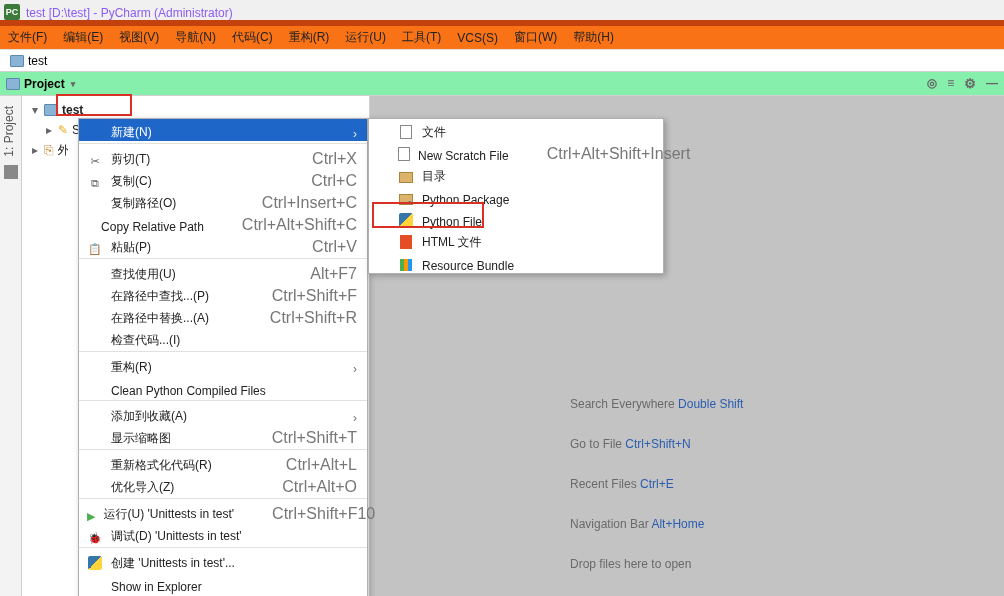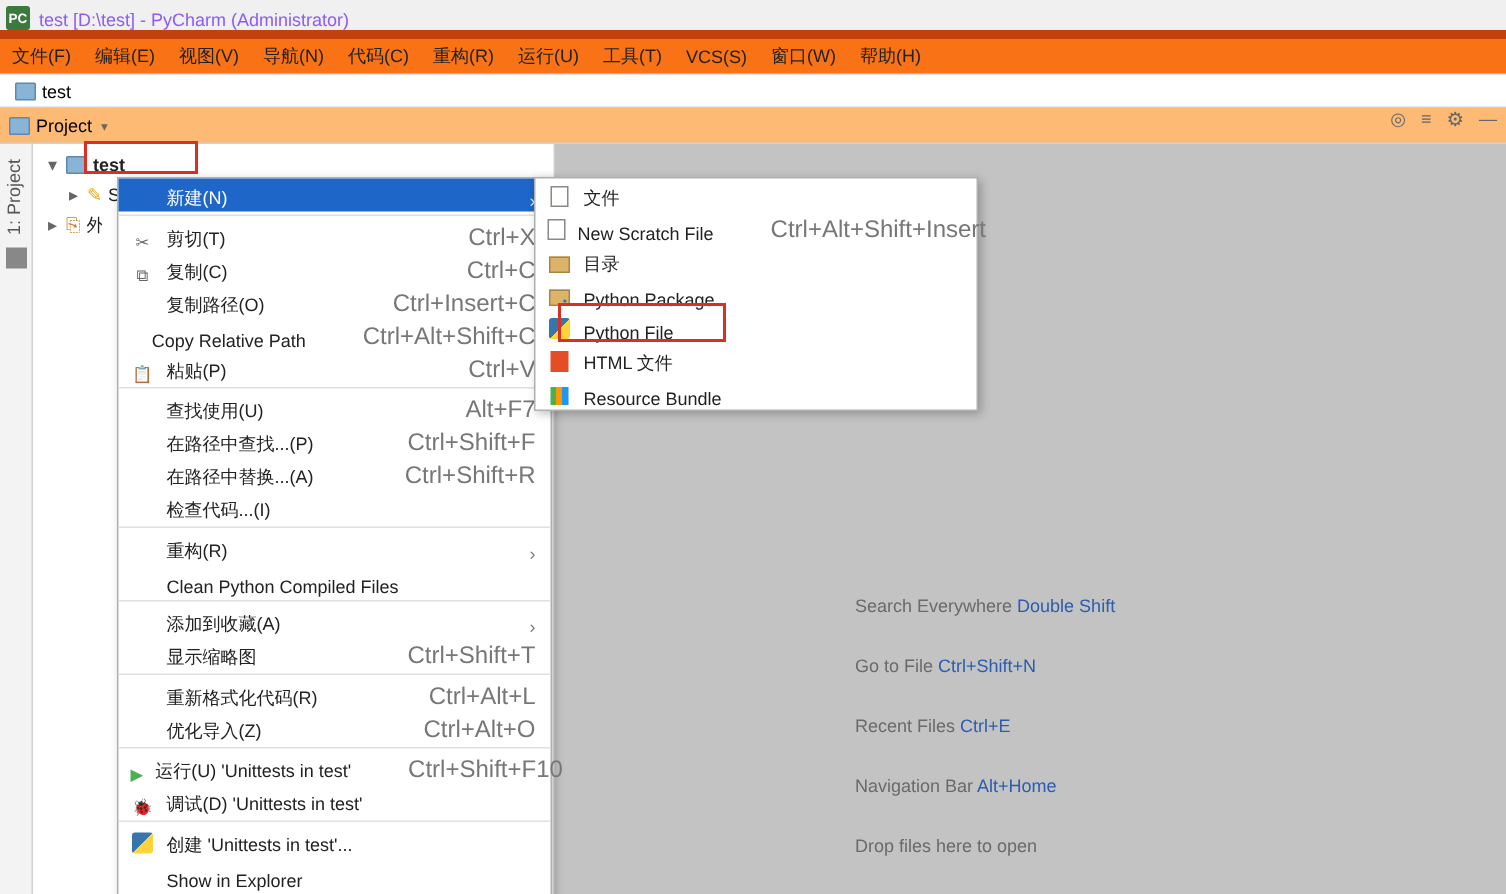--- a/index.html
+++ b/index.html
@@ -4,21 +4,21 @@
 <style>
 * { margin:0; padding:0; box-sizing:border-box; font-family:"Microsoft YaHei","Segoe UI",Tahoma,sans-serif; font-size:12px; }
 body { width:1004px; height:596px; background:#fff; overflow:hidden; position:relative; }
 .titlebar { height:26px; background:#f0f0f0; display:flex; align-items:flex-end; padding-left:4px; border-bottom:6px solid #c2410c; }
 .pc-logo { width:16px; height:16px; background:#3b7a3b; color:#fff; font-size:9px; font-weight:bold; display:flex; align-items:center; justify-content:center; border-radius:2px; margin-right:6px; }
 .titlebar-text { color:#8b5cf6; }
 .menubar { height:24px; background:#f97316; display:flex; align-items:center; padding-left:8px; gap:16px; border-bottom:1px solid #e0e0e0; }
 .menubar span { color:#222; cursor:default; }
 .breadcrumb { height:22px; background:#fff; display:flex; align-items:center; padding-left:10px; border-bottom:1px solid #d0d0d0; gap:4px;}
 .folder-ico { width:14px; height:12px; background:#8ab4d6; border:1px solid #5a8ab0; border-radius:1px; display:inline-block;}
-.toolstrip { height:24px; background:#fdba74; display:flex; padding:0 6px; border-bottom:1px solid #d0d0d0;}
+.toolstrip { height:24px; background:#86efac; display:flex; align-items:center; padding:0 6px; border-bottom:1px solid #d0d0d0;font-weight:bold;}
 .toolstrip .left { display:flex; align-items:center; gap:4px;}
 .toolstrip .right { margin-left:auto; display:flex; gap:10px; color:#666;}
 .toolstrip .right span { cursor:default; }
 .main { position:relative; display:flex; height:calc(100% - 96px);}
 .side-tabs { width:22px; background:#f3f3f3; border-right:1px solid #d0d0d0; padding-top:6px;}
 .side-tabs .rot { writing-mode:vertical-rl; transform:rotate(180deg); color:#555; padding:4px 2px;}
 .side-tabs .sq { width:14px; height:14px; margin:4px auto; background:#888;}
 .proj-panel { width:348px; background:#fff; border-right:1px solid #d0d0d0; position:relative;}
 .tree { padding:4px 0 0 8px;}
 .tree-row { display:flex; align-items:center; height:20px; gap:4px; color:#222;}
@@ -227,21 +227,21 @@
       <span class="ic"><span class="ico-py"></span></span>
       <span class="lbl">创建 'Unittests in test'...</span>
     </div>
     <div class="ctx-item">
       <span class="ic"></span>
       <span class="lbl">Show in Explorer</span>
     </div>
     <div class="ctx-item"></div>
   </div>
 
-<div class="ctx-menu sub-menu" style="left:356px; top:118px; width:296px;" id="sub">
+<div class="ctx-menu sub-menu" style="left:368px; top:118px; width:296px;padding-left:21px;" id="sub">
     <div class="ctx-item">
       <span class="ic"><span class="ico-file"></span></span>
       <span class="lbl">文件</span>
     </div>
     <div class="ctx-item">
       <span class="ic"><span class="ico-file"></span></span>
       <span class="lbl">New Scratch File</span>
       <span class="sc">Ctrl+Alt+Shift+Insert</span>
     </div>
     <div class="ctx-item">

